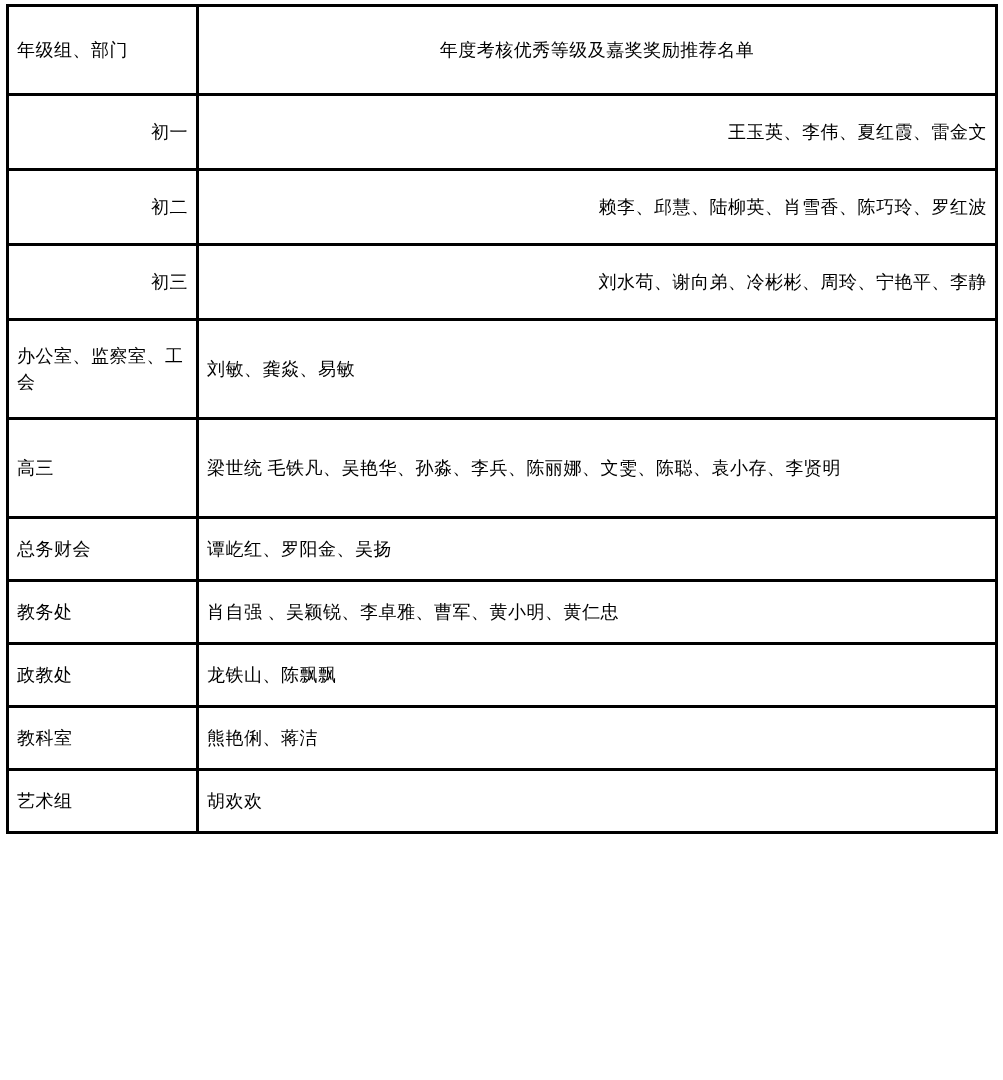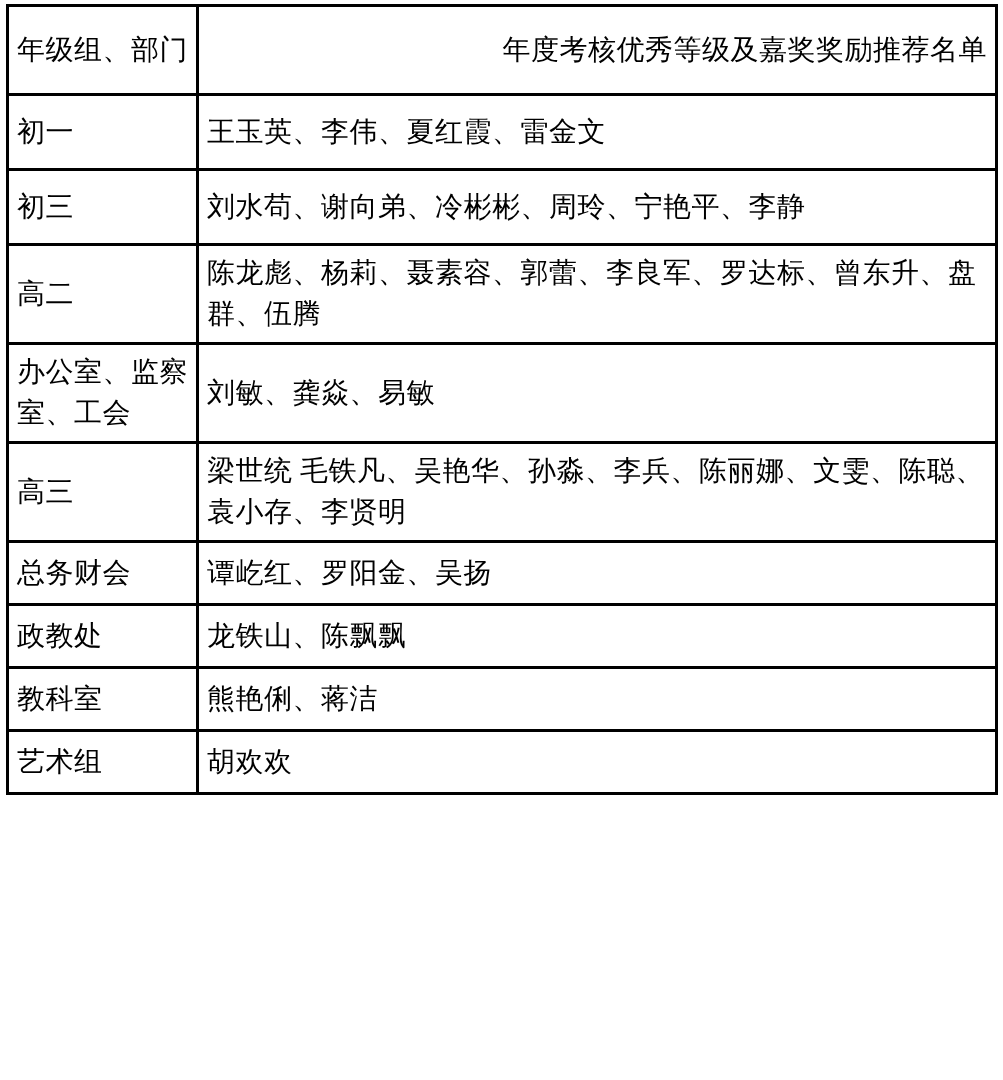--- a/index.html
+++ b/index.html
@@ -21,45 +21,45 @@
   table.roster {
     border-collapse: collapse;
     width: 989px;
     table-layout: fixed;
     border: 3px solid #000;
   }
   table.roster td {
     border: 3px solid #000;
     padding: 6px 8px;
     vertical-align: middle;
-    font-size: 28px;
+    font-size: 18px;
     line-height: 1.45;
     letter-spacing: 0.5px;
     word-break: break-all;
   }
   col.c-label { width: 190px; }
   col.c-body  { width: 799px; }
 
   td.label {
     font-size: 26px;
   }
   td.header-label {
     font-size: 26px;
     white-space: nowrap;
   }
   td.header-title {
     font-size: 28px;
-    text-align: right;
+    text-align: center;
     letter-spacing: 1px;
   }
   td.names {
     font-size: 26px;
   }
   .row-h1 { height: 74px; }
-  .row-h2 { height: 60px; }
+  .row-h2 { height: 60px; text-align: right; }
   .row-h3 { height: 84px; }
   .row-small { height: 48px; }
   .two-line-label {
     line-height: 1.45;
   }
 </style>
 </head>
 <body>
 
 <div class="page">
@@ -72,47 +72,51 @@
       <tr>
         <td class="header-label row-h1">年级组、部门</td>
         <td class="header-title row-h1">年度考核优秀等级及嘉奖奖励推荐名单</td>
       </tr>
 
       <tr>
         <td class="label row-h2">初一</td>
         <td class="names row-h2">王玉英、李伟、夏红霞、雷金文</td>
       </tr>
 
+      <tr>
+        <td class="label row-h2">初二</td>
+        <td class="names row-h2">赖李、邱慧、陆柳英、肖雪香、陈巧玲、罗红波</td>
+      </tr>
 
       <tr>
         <td class="label row-h2">初三</td>
         <td class="names row-h2">刘水苟、谢向弟、冷彬彬、周玲、宁艳平、李静</td>
       </tr>
 
 
-      <tr>
-        <td class="label row-h3">高二</td>
-        <td class="names row-h3">陈龙彪、杨莉、聂素容、郭蕾、李良军、罗达标、曾东升、盘群、伍腾</td>
-      </tr>
 
       <tr>
         <td class="label two-line-label row-h3">办公室、监察室、工会</td>
         <td class="names row-h3">刘敏、龚焱、易敏</td>
       </tr>
 
       <tr>
         <td class="label row-h3">高三</td>
         <td class="names row-h3">梁世统 毛铁凡、吴艳华、孙淼、李兵、陈丽娜、文雯、陈聪、袁小存、李贤明</td>
       </tr>
 
       <tr>
         <td class="label row-small">总务财会</td>
         <td class="names row-small">谭屹红、罗阳金、吴扬</td>
       </tr>
 
+      <tr>
+        <td class="label row-small">教务处</td>
+        <td class="names row-small">肖自强 、吴颖锐、李卓雅、曹军、黄小明、黄仁忠</td>
+      </tr>
 
       <tr>
         <td class="label row-small">政教处</td>
         <td class="names row-small">龙铁山、陈飘飘</td>
       </tr>
 
       <tr>
         <td class="label row-small">教科室</td>
         <td class="names row-small">熊艳俐、蒋洁</td>
       </tr>

